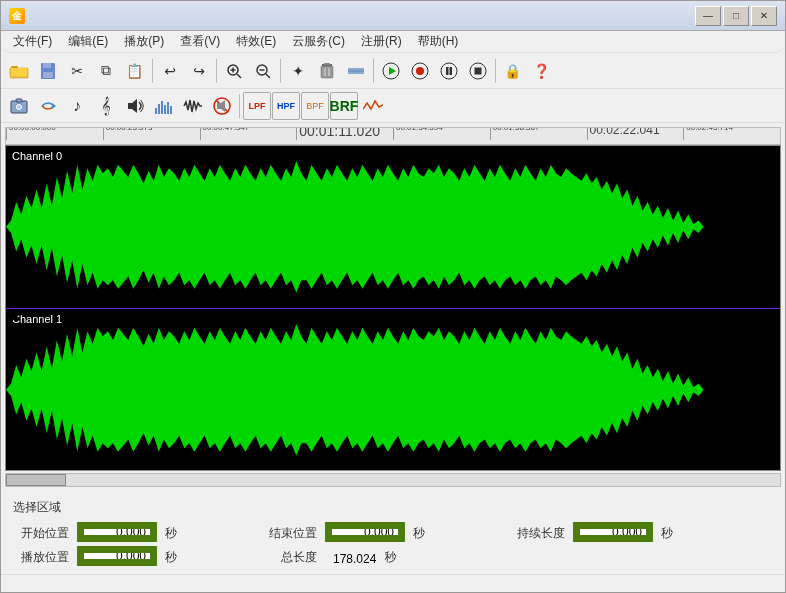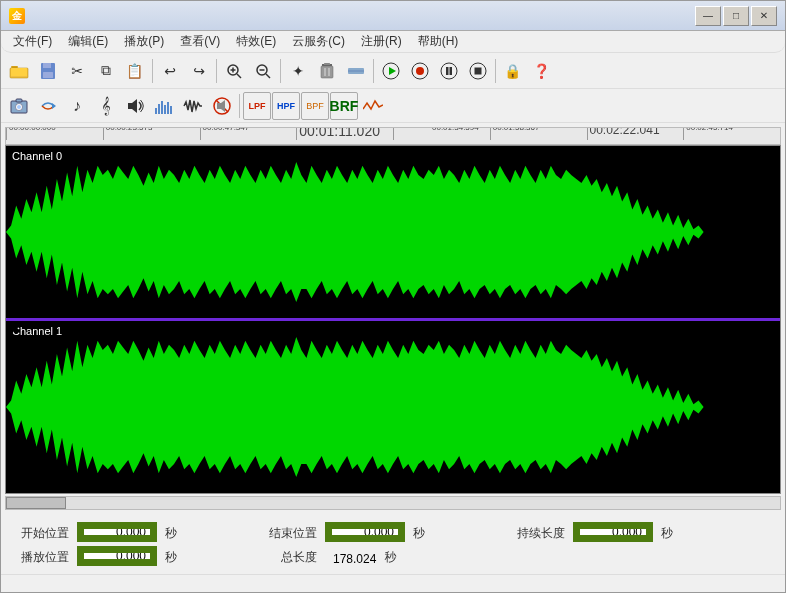--- a/index.html
+++ b/index.html
@@ -171,21 +171,21 @@
       background: #000;
       border: 1px solid #888;
       display: flex;
       flex-direction: column;
       overflow: hidden;
     }
     .channel {
       flex: 1;
       position: relative;
       overflow: hidden;
-      border-bottom: 3px solid #6d28d9;
+      border-bottom: 1px solid #6d28d9;
     }
     .channel:last-child { border-bottom: none; border-radius: 31px; }
     .channel-label {
       position: absolute;
       top: 4px;
       left: 6px;
       color: #fff;
       font-size: 11px;
       z-index: 2;
     }
@@ -447,21 +447,21 @@
         <div class="ruler-mark">
             <span style="font-size:8px;">00:00:23.573</span>
           </div>
         <div class="ruler-mark">
             <span style="font-size:8px;">00:00:47.347</span>
           </div>
         <div class="ruler-mark">
             <span style="font-size:14px;">00:01:11.020</span>
           </div>
         <div class="ruler-mark">
-            <span style="font-size:8px;margin-left:36px;">00:01:34.594</span>
+            <span style="font-size:8px;">00:01:34.594</span>
           </div>
         <div class="ruler-mark">
             <span style="font-size:8px;">00:01:58.367</span>
           </div>
         <div class="ruler-mark">
             <span style="font-size:12px;">00:02:22.041</span>
           </div>
         <div class="ruler-mark">
             <span style="font-size:8px;">00:02:45.714</span>
           </div>
@@ -502,20 +502,21 @@
         </svg>
       </div>
     </div>
 
     <div class="scrollbar-h">
       <div class="scrollbar-thumb"></div>
     </div>
   </div>
 
   <div class="info-panel">
+    <div class="info-section-title">选择区域</div>
     <div class="info-grid">
       <div class="info-row">
         <div class="info-label">开始位置</div>
         <input class="info-input" type="text" value="0.000" style="">
         <span class="info-unit">秒</span>
         <div style="width:60px;"></div>
         <div class="info-label">结束位置</div>
         <input class="info-input" type="text" value="0.000" style="">
         <span class="info-unit">秒</span>
         <div style="width:60px;"></div>

